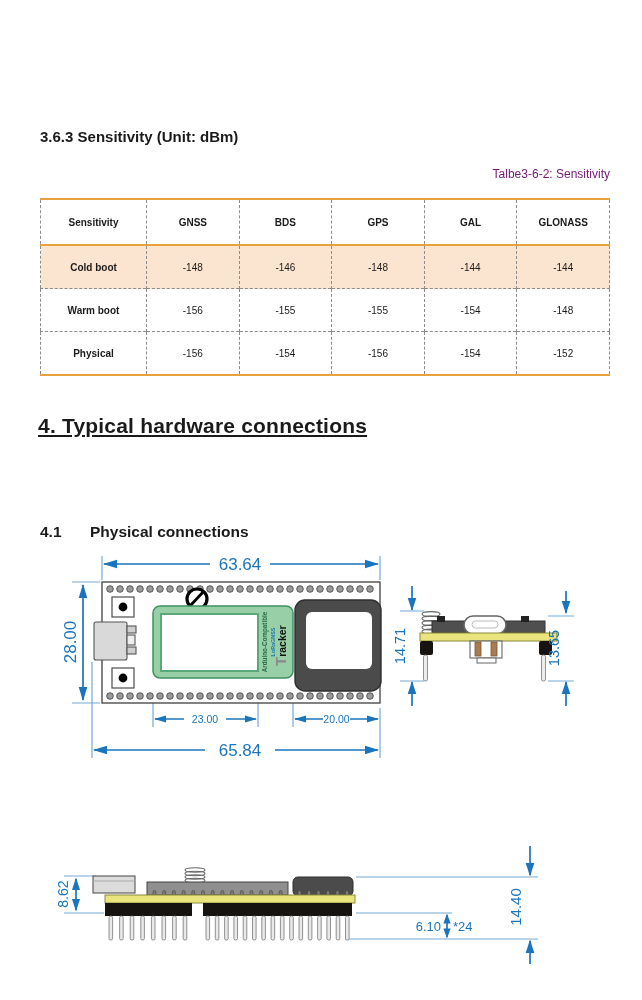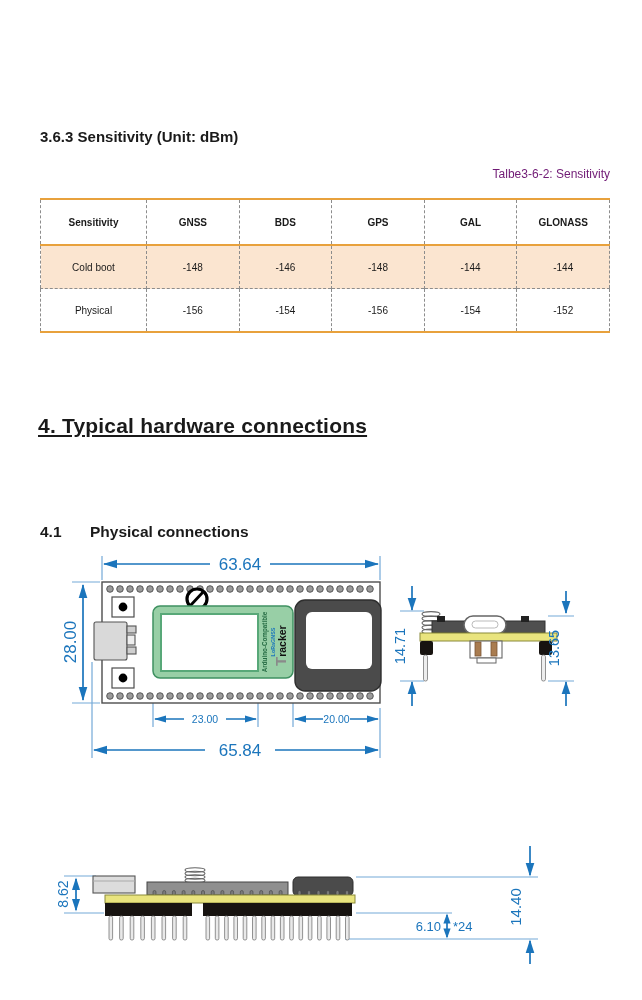--- a/index.html
+++ b/index.html
@@ -20,21 +20,21 @@
   table.sens th{
     height:42px;font-weight:700;text-align:center;vertical-align:middle;
     border-bottom:2px solid #E8A13C;border-left:1px dashed #8c8c8c;background:#fff;
   }
   table.sens td{
     height:40px;text-align:center;vertical-align:middle;
     border-top:1px dashed #8c8c8c;border-left:1px dashed #8c8c8c;background:#fff;
   }
   table.sens th:first-child, table.sens td:first-child{border-left:none;}
   table.sens tr.hl td{background:#FBE5D0;}
-  table.sens td.rowlabel{font-weight:400;margin-left:25px;}
+  table.sens td.rowlabel{font-weight:700;margin-left:25px;}
   .chapter-heading{position:absolute;left:38px;top:414px;font-size:21px;font-weight:700;letter-spacing:.2px;text-decoration:underline;}
   .sub-heading{position:absolute;left:40px;top:483px;font-size:15.5px;font-weight:700;}
   .sub-heading .num{display:inline-block;width:50px;margin-top:40px;}
   svg.drawings{position:absolute;left:0;top:540px;}
 
   
   .ext{stroke:#74A9D8;stroke-width:1.2;fill:none;}
   .dim{stroke:#1B75BC;stroke-width:1.7;fill:none;}
   .arw{fill:#1B75BC;stroke:none;}
   .dimtxt{fill:#1B75BC;}
@@ -74,20 +74,28 @@
         </tr>
       </thead>
       <tbody>
         <tr class="hl">
           <td class="rowlabel">Cold boot</td>
           <td>-148</td>
           <td>-146</td>
           <td>-148</td>
           <td>-144</td>
           <td>-144</td>
+        </tr>
+        <tr>
+          <td class="rowlabel">Warm boot</td>
+          <td>-156</td>
+          <td>-155</td>
+          <td>-155</td>
+          <td>-154</td>
+          <td>-148</td>
         </tr>
         <tr>
           <td class="rowlabel">Physical</td>
           <td>-156</td>
           <td>-154</td>
           <td>-156</td>
           <td>-154</td>
           <td>-152</td>
         </tr>
       </tbody>

